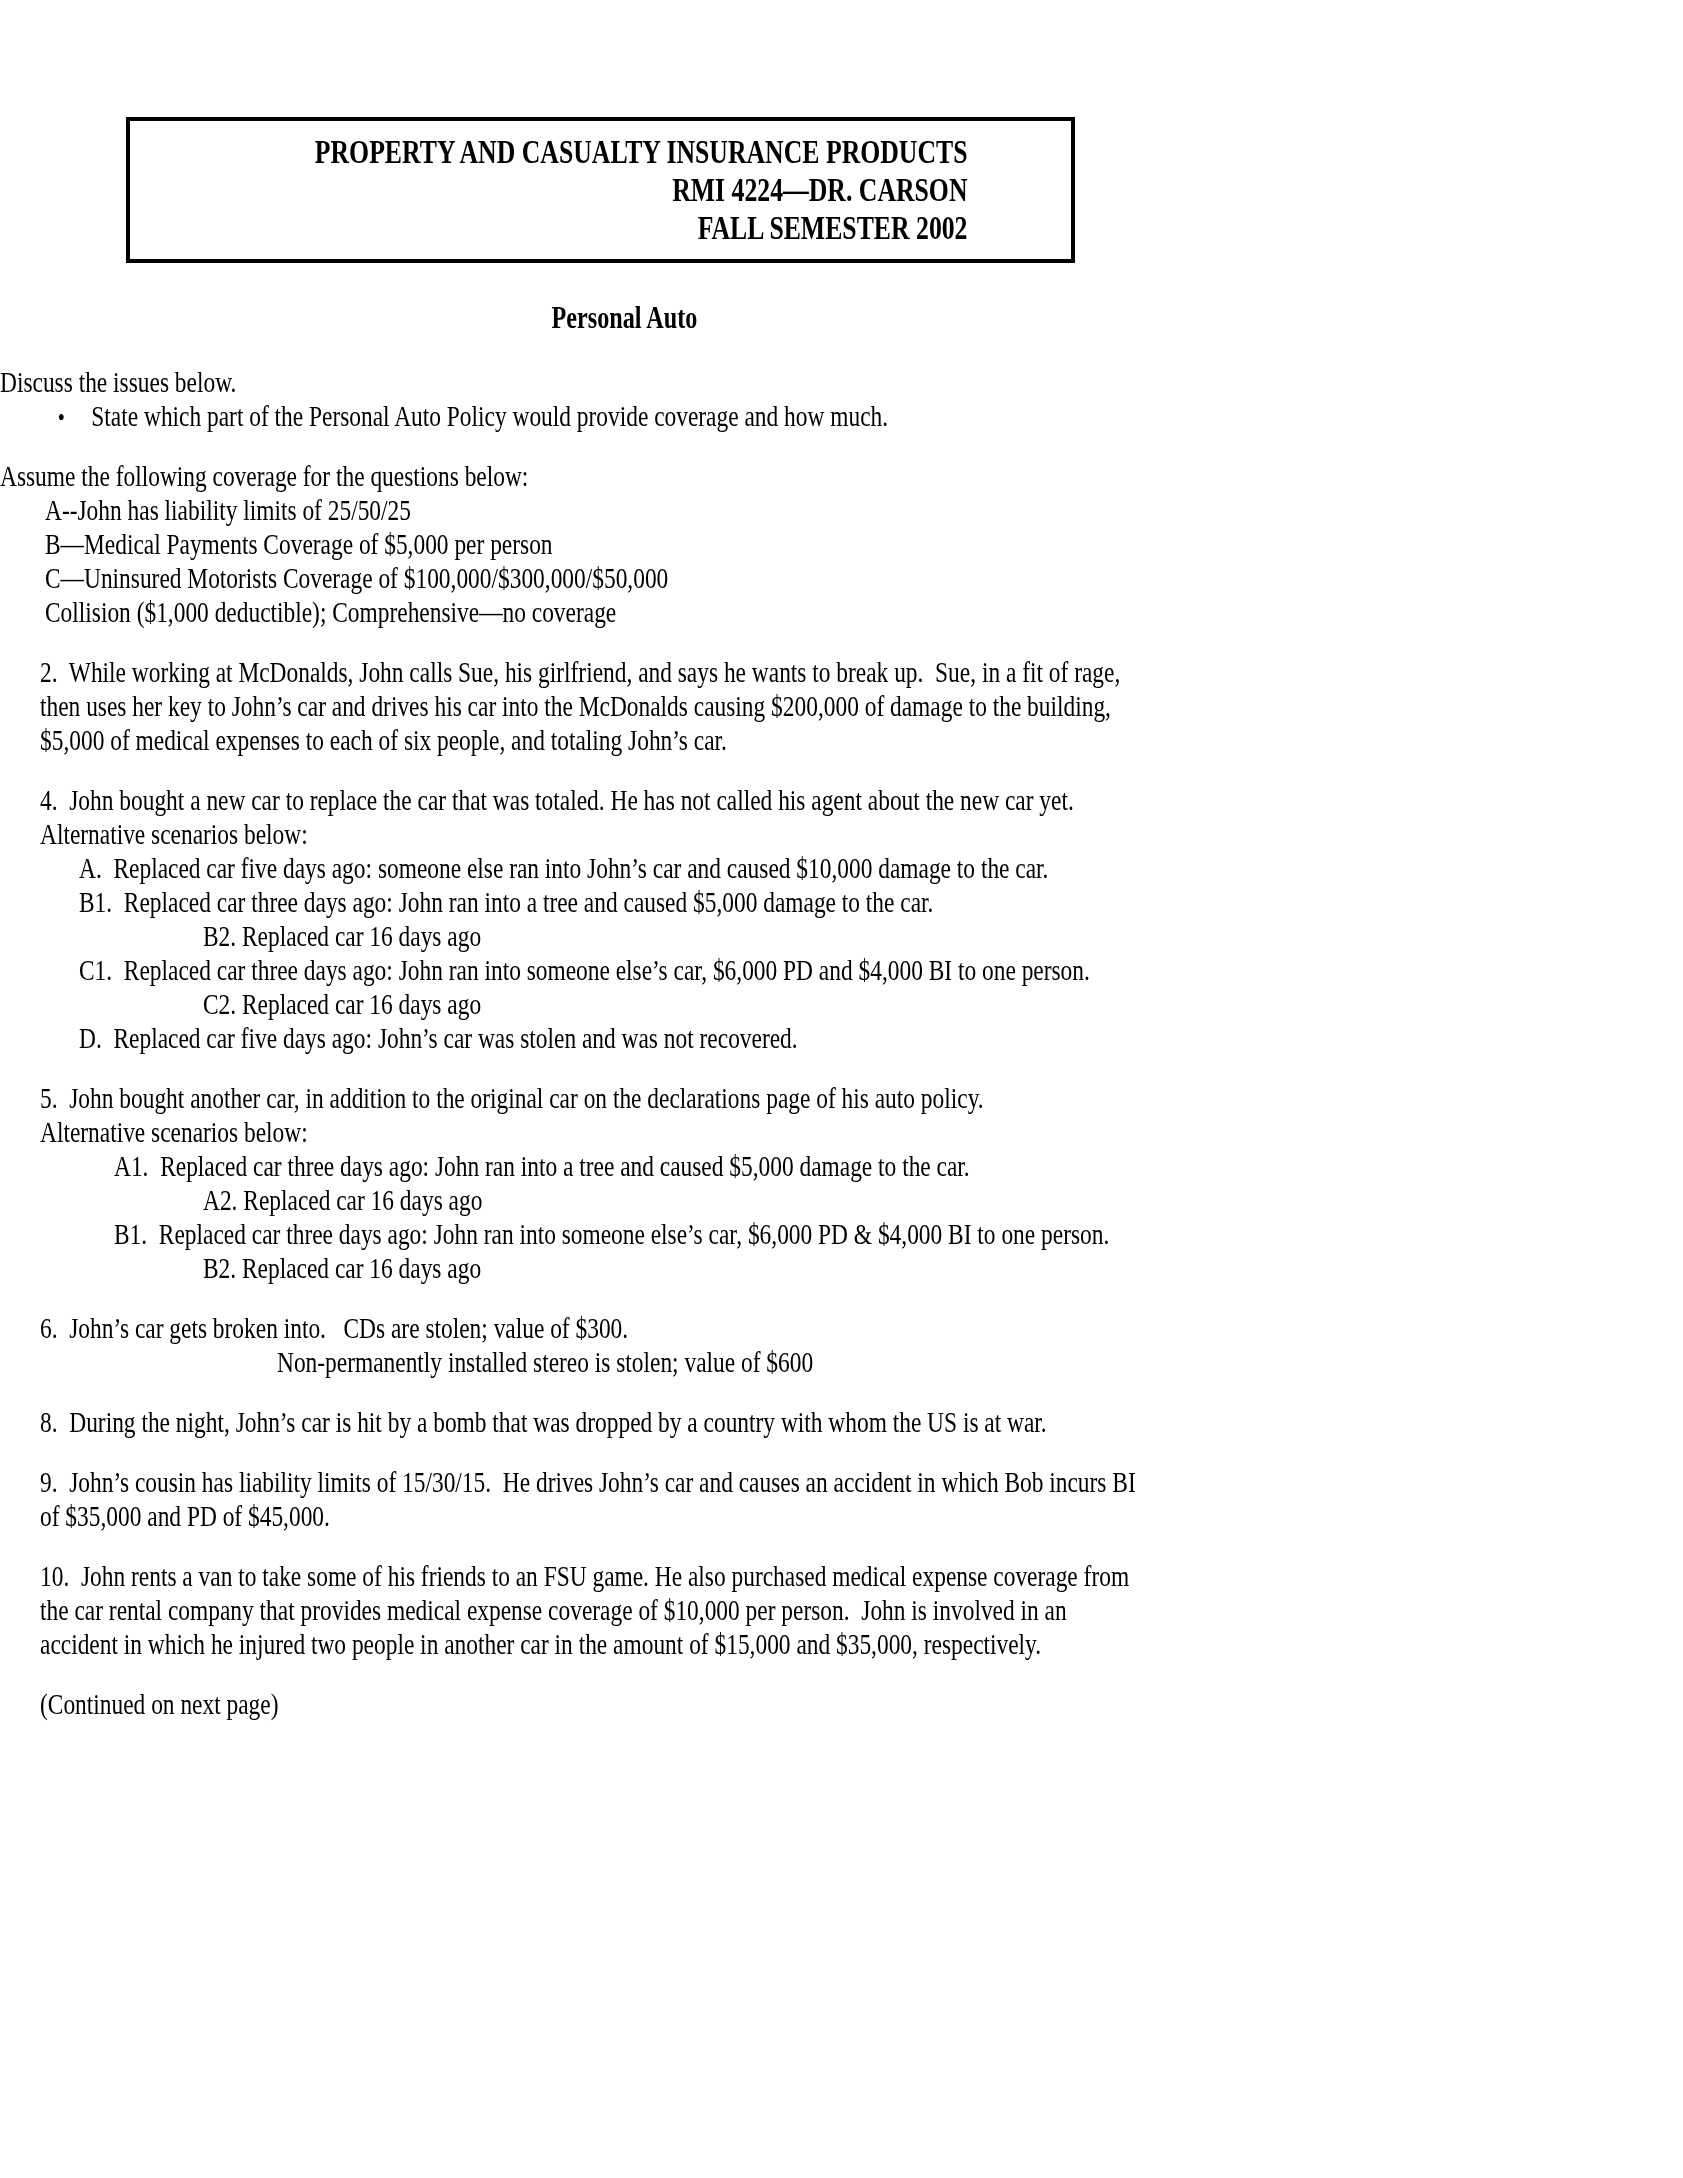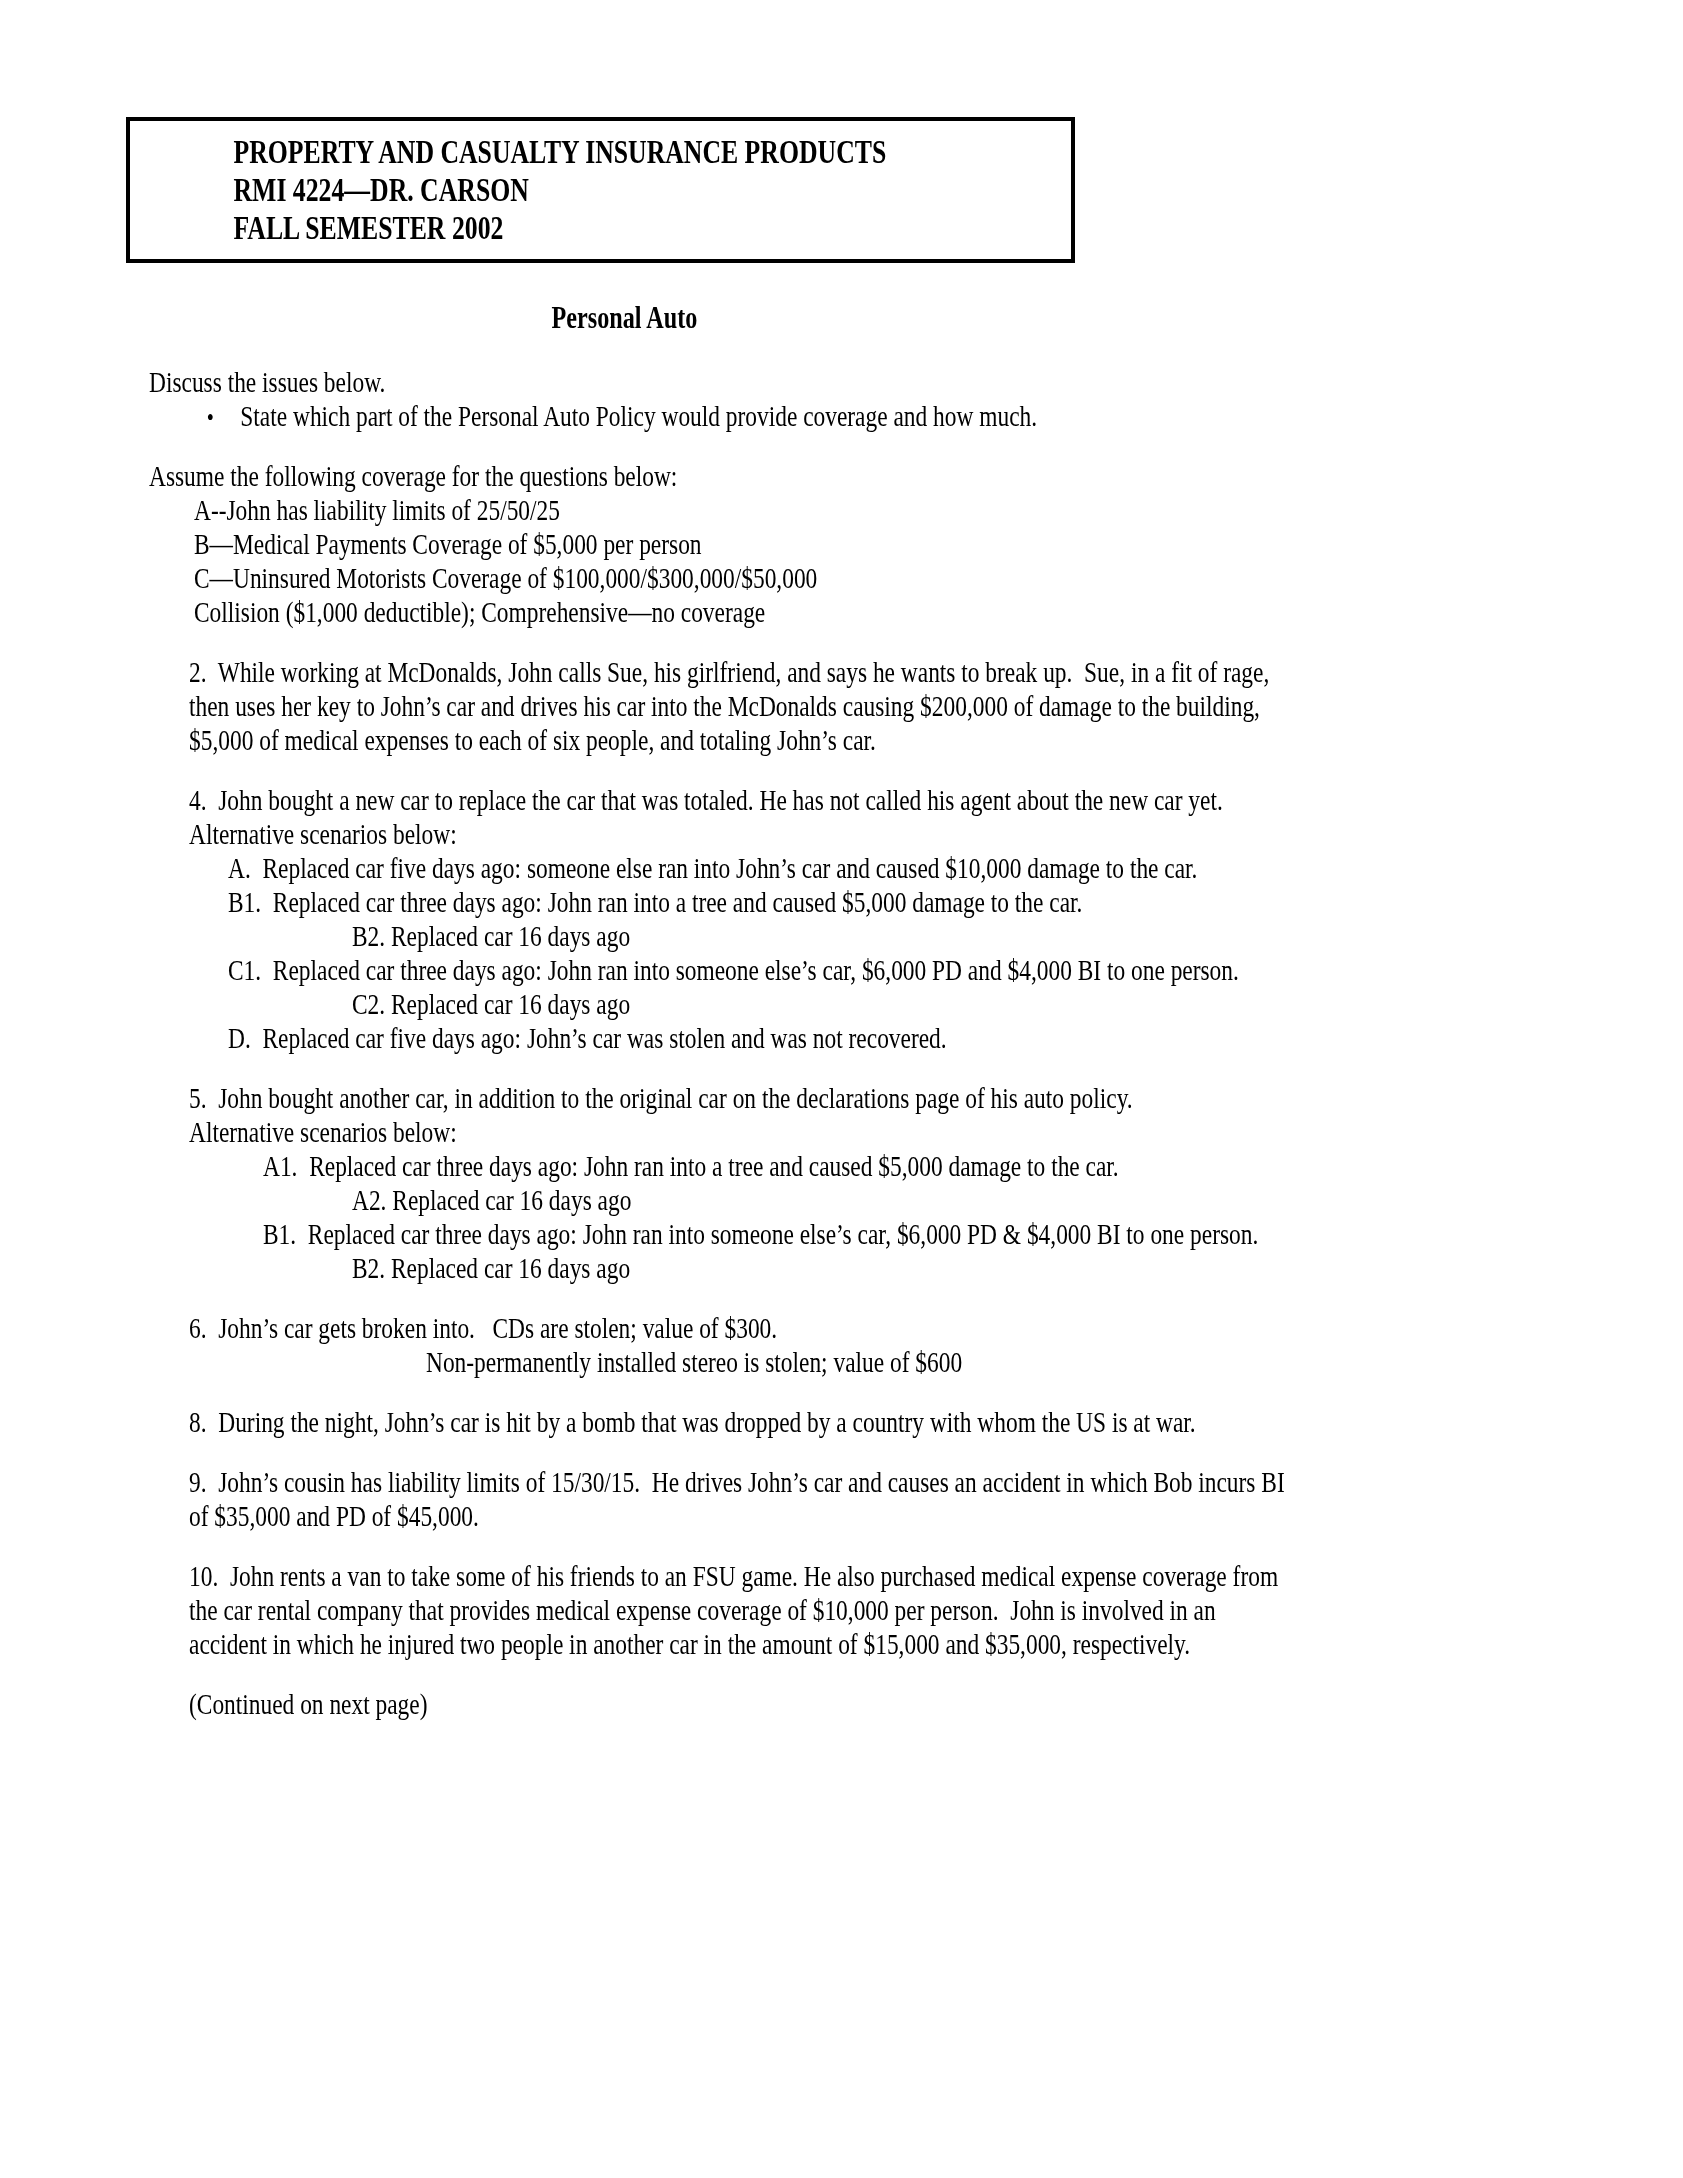--- a/index.html
+++ b/index.html
@@ -19,39 +19,39 @@
     transform: scaleX(0.78);
   }
   .line, .bullet-row { transform-origin: 0 50%; white-space: pre; }
   .hline, .subtitle { transform-origin: 50% 50%; white-space: pre; }
 
   .header-box {
     margin: 117px 0 0 126px;
     width: 941px;
     border: 4px solid #000000;
     padding: 12px 0 12px 0;
-    text-align: left;
+    text-align: right;
   }
   .hline {
     font-weight: bold;
     font-size: 33px;
     line-height: 38px;
   }
   .subtitle-wrap {
     margin: 38px 0 0 149px;
     width: 950px;
     text-align: center;
   }
   .subtitle {
     display: inline-block;
     font-weight: bold;
     font-size: 31px;
     line-height: 34px;
   }
-  .content { margin-left: 149px; margin-top: 30px; }
+  .content { margin-top: 30px; }
 
   .bullet-row {
     display: flex;
     align-items: baseline;
     padding-left: 74px;
   }
   .bullet-marker { margin-right: 34px; font-size: 26px; }
 
   .assumptions { margin-top: 24px; }
   .assume-item { margin-left: 45px; }

